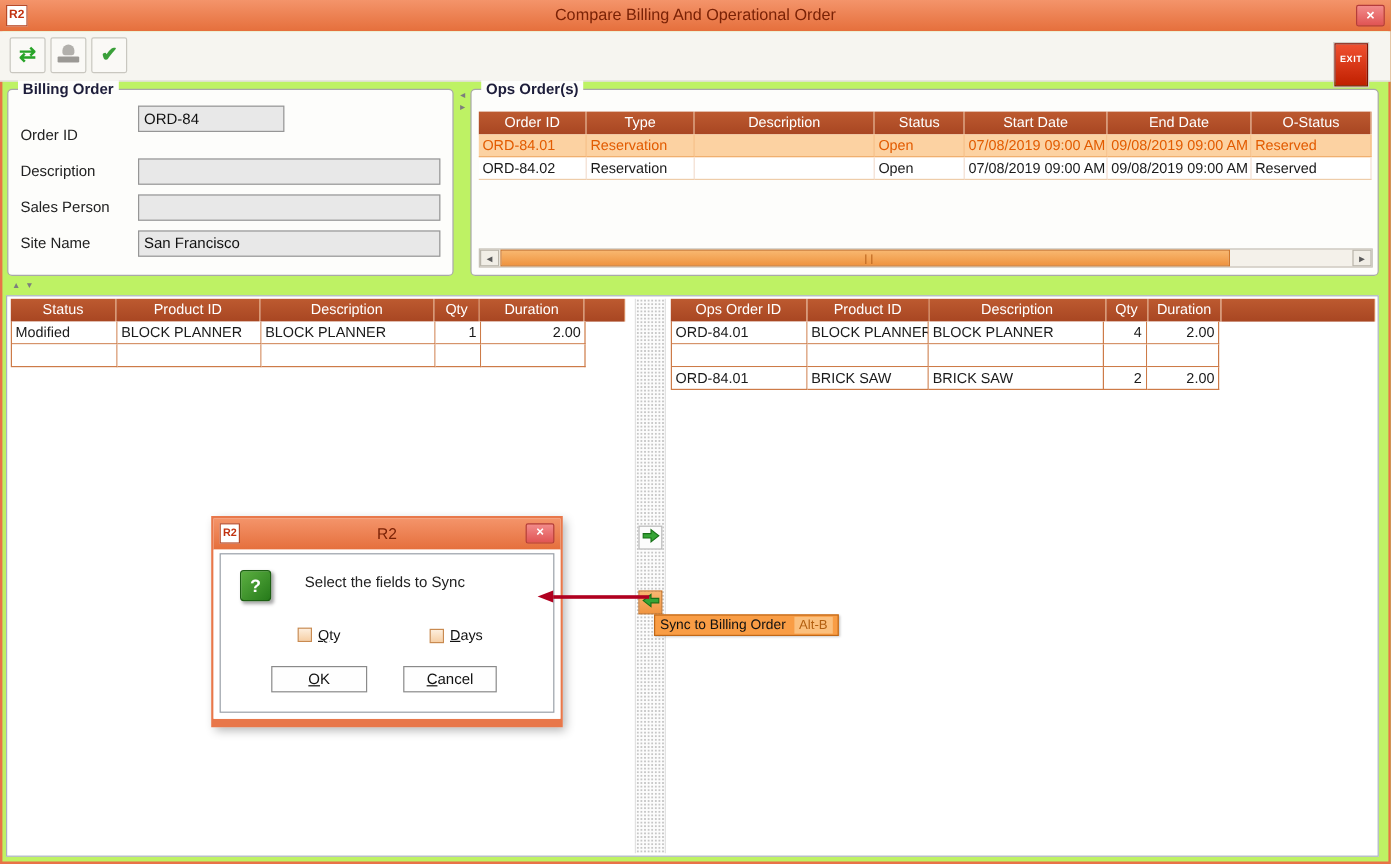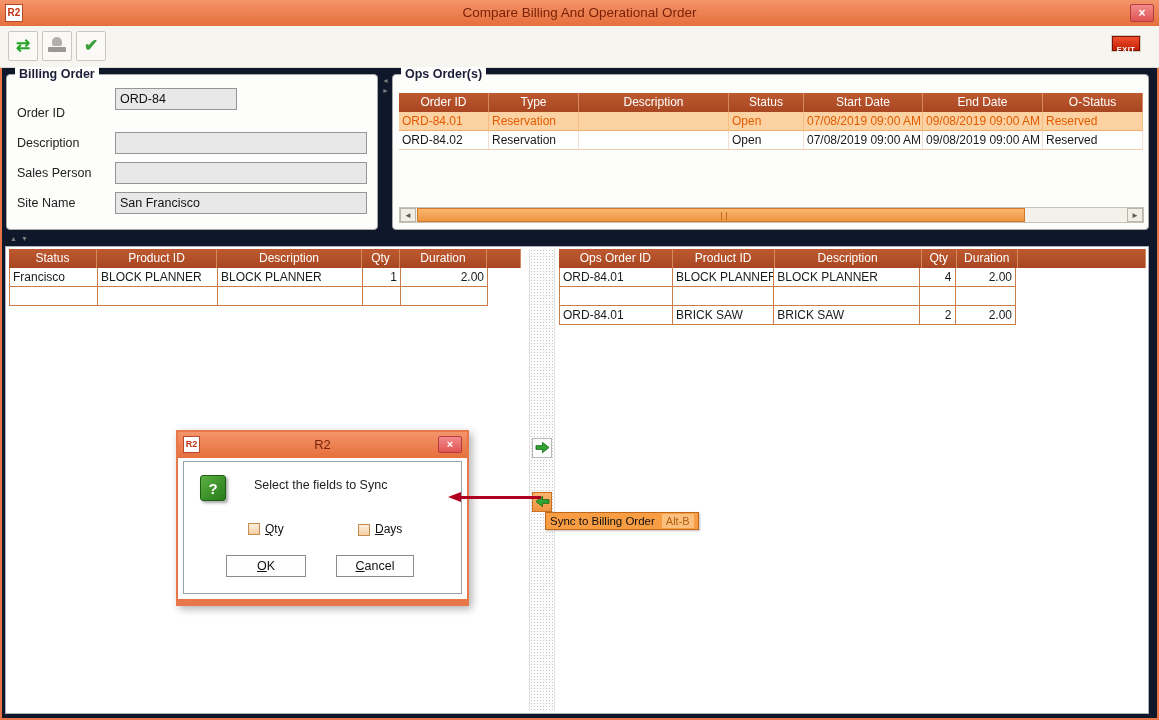--- a/index.html
+++ b/index.html
@@ -1,19 +1,19 @@
 <!DOCTYPE html>
 <html><head>
 <meta charset="utf-8">
 <style>
   * { margin:0; padding:0; box-sizing:border-box; }
   html,body { background:#888; }
   #window {
     position:relative; width:1159px; height:720px; overflow:hidden;
-    background:#0f172a; font-family:"Liberation Sans", sans-serif;
+    background:#bef264; font-family:"Liberation Sans", sans-serif;
     box-shadow: inset 0 0 0 2px #e87347;
   }
   .abs { position:absolute; }
 
   
   .titlebar { position:absolute; left:0; top:0; width:1159px; height:26px;
     background:linear-gradient(#f4946a,#e56f3c); }
   .app-icon { position:absolute; left:5px; top:4px; width:18px; height:18px;
     background:#fff; border:1px solid #b84a28; color:#c13210; font-size:10px; font-weight:bold;
     text-align:center; line-height:16px; }
@@ -26,21 +26,21 @@
   
   .toolbar { position:absolute; left:0; top:26px; width:1159px; height:42px;
     background:#f6f5f0; border-bottom:1px solid #dcdad2; }
   .tool-btn { position:absolute; top:5px; width:30px; height:30px; background:#faf9f6;
     border:1px solid #c9c7c0; border-radius:2px; text-align:center; cursor:pointer; }
   .glyph-refresh { color:#28a428; font-size:17px; font-weight:bold; line-height:28px; }
   .glyph-check { color:#3aa03a; font-size:17px; font-weight:bold; line-height:28px; }
   .stamp-knob { display:block; width:10px; height:9px; background:#b2b0ac;
     border-radius:5px 5px 2px 2px; margin:5px auto 1px; }
   .stamp-base { display:block; width:18px; height:5px; background:#9b9995; border-radius:1px; margin:0 auto; }
-  .exit-btn { position:absolute; left:1112px; top:36px; width:28px; height:15px;
+  .exit-btn { position:absolute; left:1112px; top:36px; width:28px; height:36px;
     background:linear-gradient(#f05030,#c02000); border:1px solid #801000;
     box-shadow:0 0 0 1px #cfcdc6; color:#fff; font-size:7.5px; font-weight:bold;
     text-align:center; line-height:26px; letter-spacing:0.5px; cursor:pointer; }
 
   
   .groupbox { position:absolute; border:1px solid #a8a8a8; border-radius:4px; background:#fdfdfb; }
   .legend { position:absolute; top:-8px; left:8px; background:#fdfdfb; padding:0 4px;
     font-size:12.5px; font-weight:bold; color:#1d1d3a; }
   .f-label { position:absolute; left:10px; font-size:12.5px; color:#222; line-height:22px; }
   .f-input { position:absolute; left:108px; height:22px; background:#e8e8e8;
@@ -223,21 +223,21 @@
       <div class="thead">
         <div class="th bw0">Status</div>
         <div class="th bw1">Product ID</div>
         <div class="th bw2">Description</div>
         <div class="th bw3">Qty</div>
         <div class="th bw4">Duration</div>
         <div class="th bw5"></div>
       </div>
       <div class="gbody" style="width:479px;">
         <div class="trow">
-          <div class="grid-td bw0">Francisco</div>
+          <div class="grid-td bw0">Modified</div>
           <div class="grid-td bw1">BLOCK PLANNER</div>
           <div class="grid-td bw2">BLOCK PLANNER</div>
           <div class="grid-td bw3 num">1</div>
           <div class="grid-td bw4 num">2.00</div>
         </div>
         <div class="trow">
           <div class="grid-td bw0"></div>
           <div class="grid-td bw1"></div>
           <div class="grid-td bw2"></div>
           <div class="grid-td bw3 num"></div>

